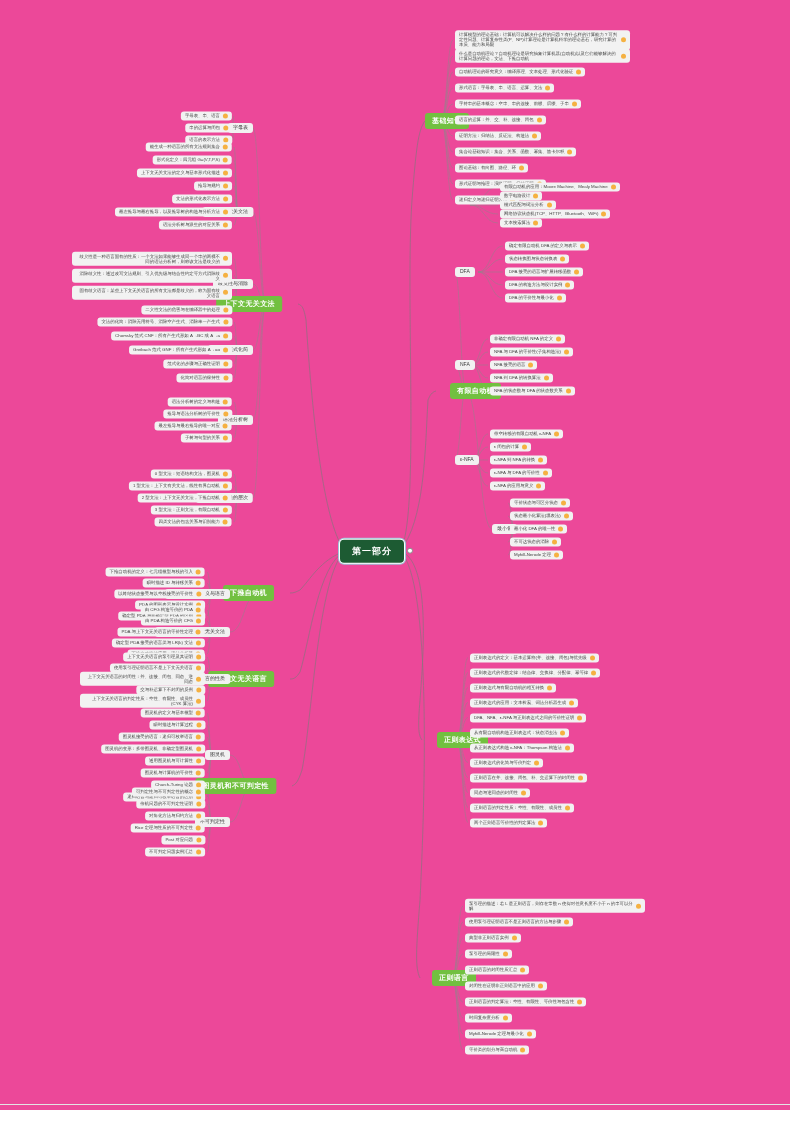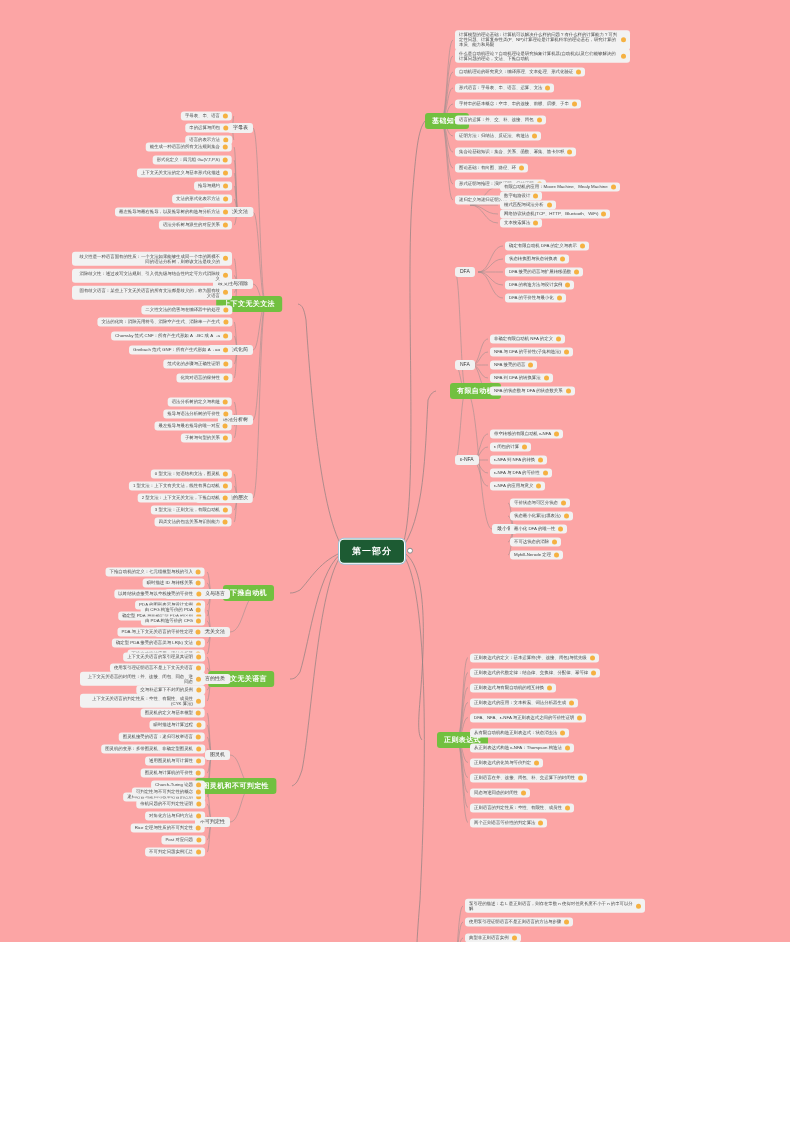--- a/index.html
+++ b/index.html
@@ -4,22 +4,22 @@
 <style>
   * { box-sizing: border-box; }
   html, body {
     margin: 0; padding: 0;
     background: #ffffff;
     font-family: "Liberation Sans", "DejaVu Sans", sans-serif;
   }
   #page {
     position: relative;
     width: 790px;
-    height: 942px;
-    background: #fca5a5;
+    height: 1110px;
+    background: #ec4899;
     overflow: hidden;
   }
   #canvas {
     position: absolute;
     inset: 0;
     width: 790px;
     height: 1126px;
   }
   #edges {
     position: absolute;

